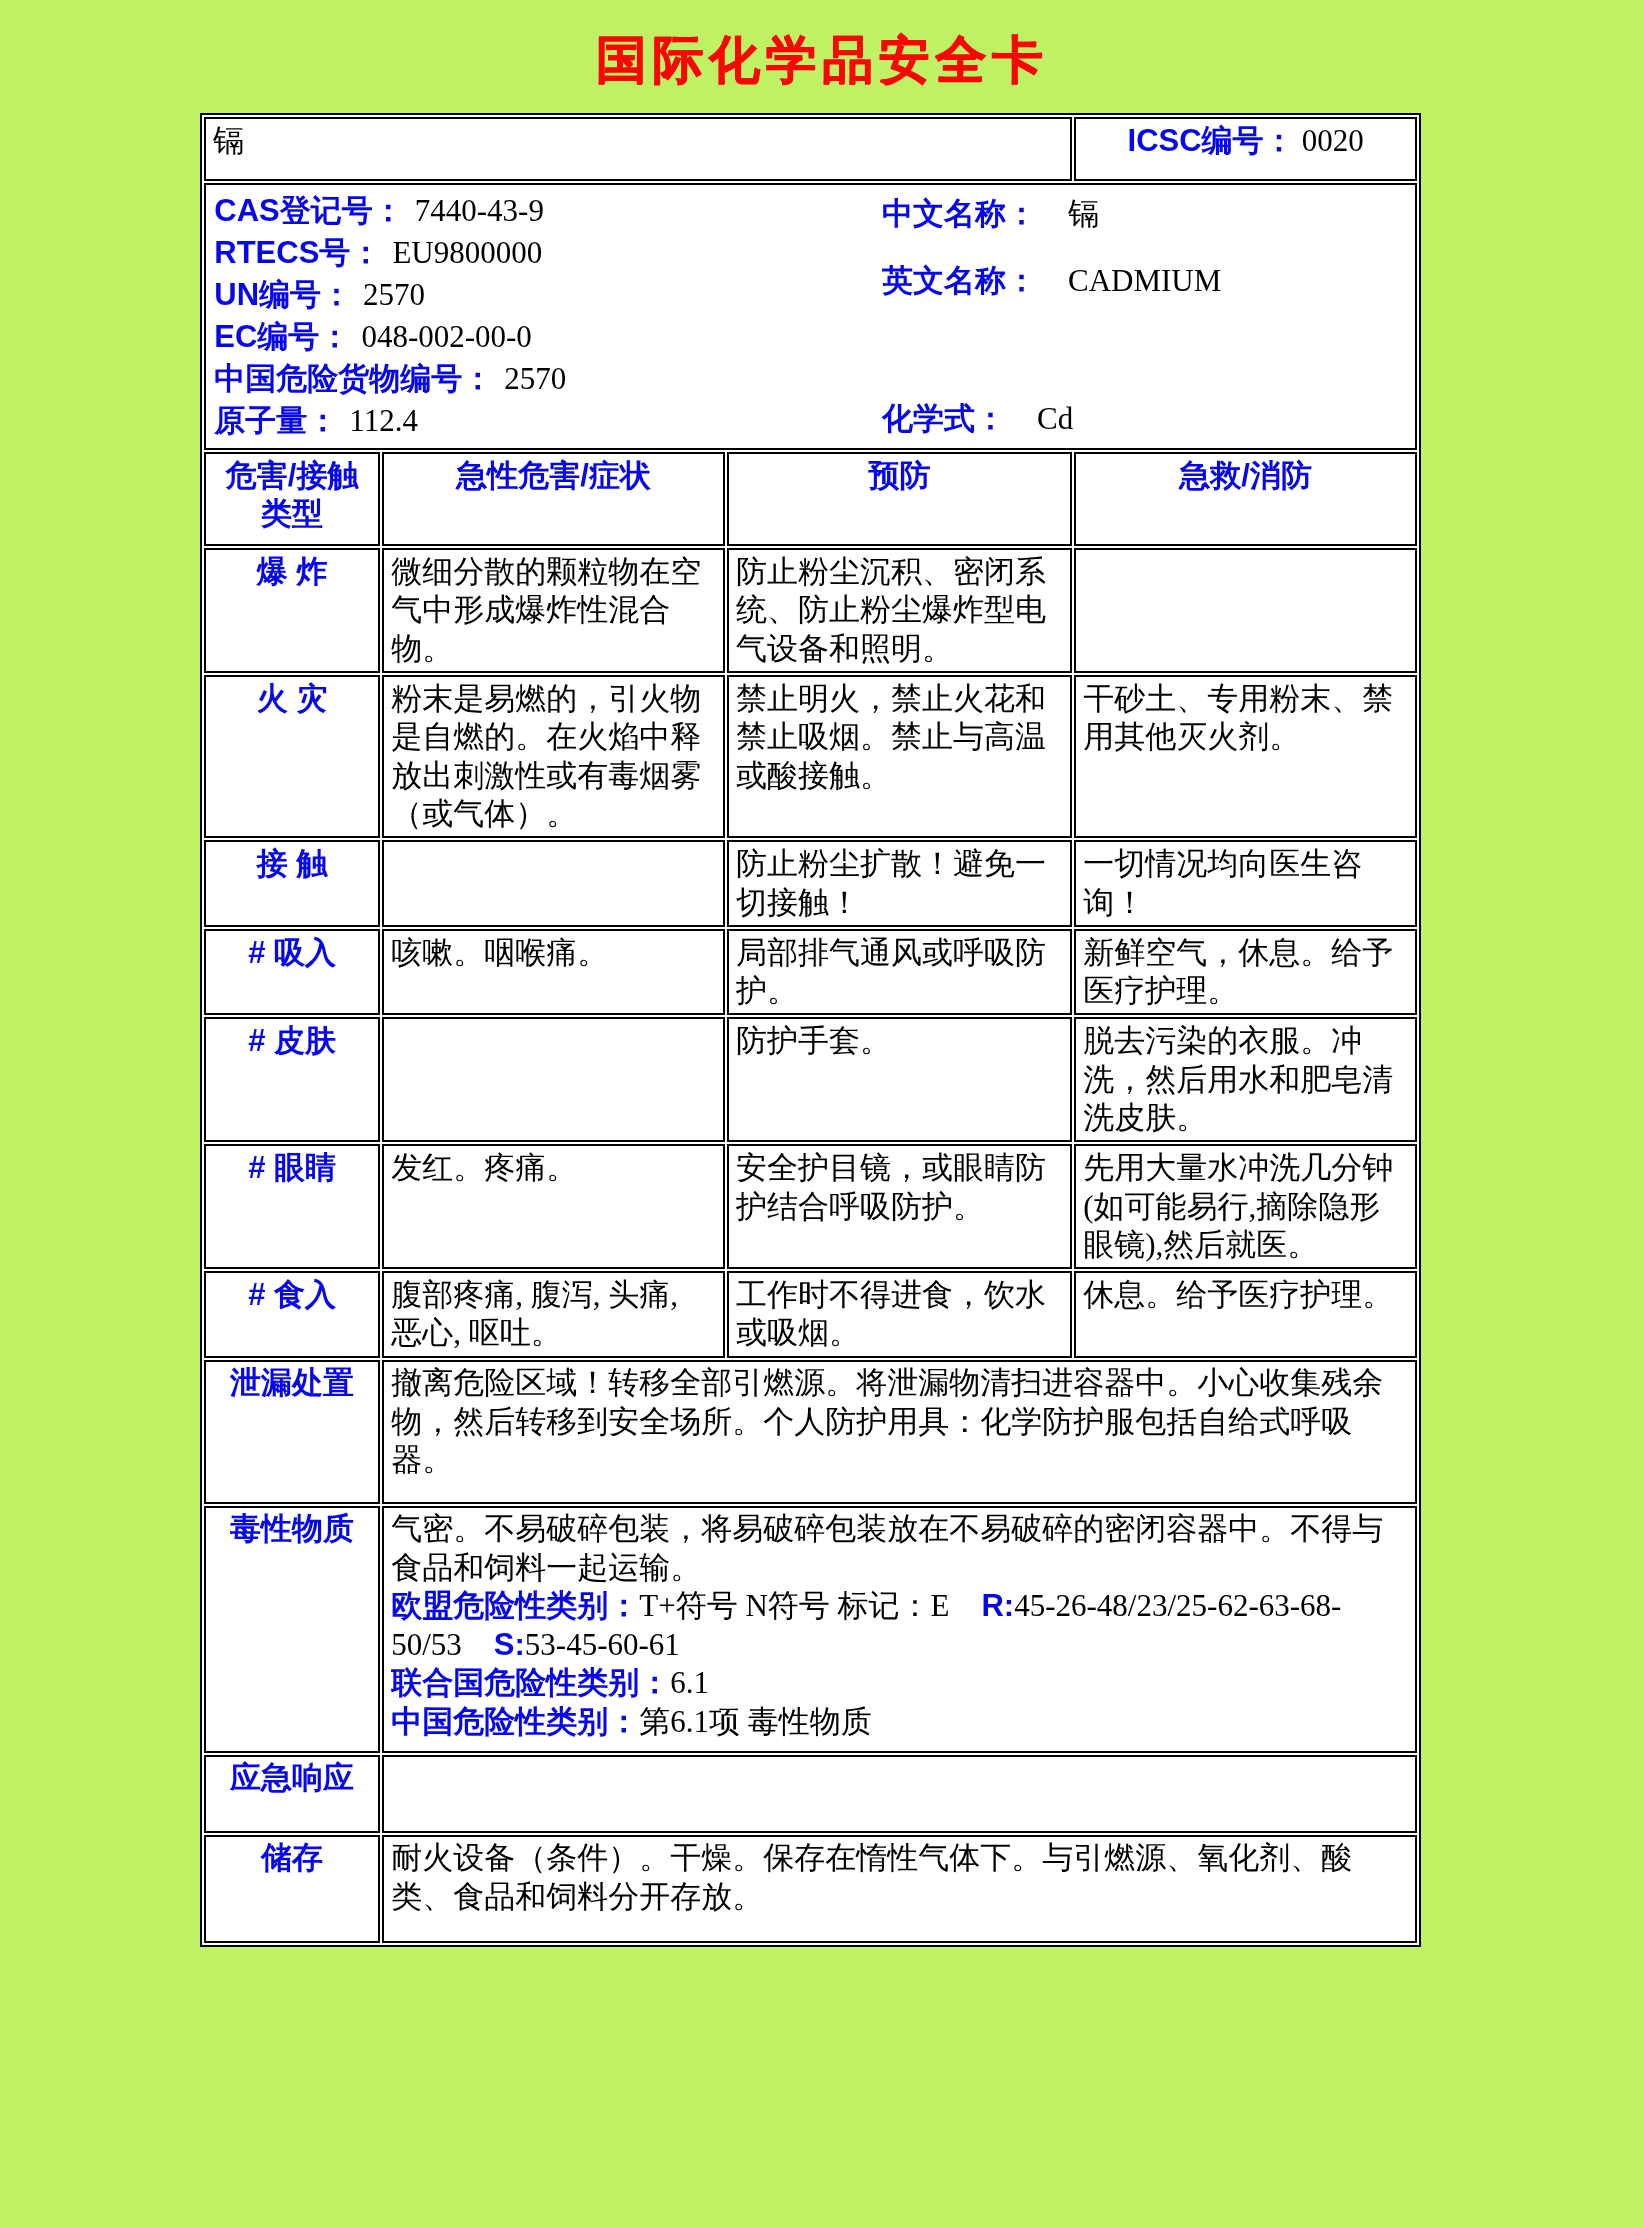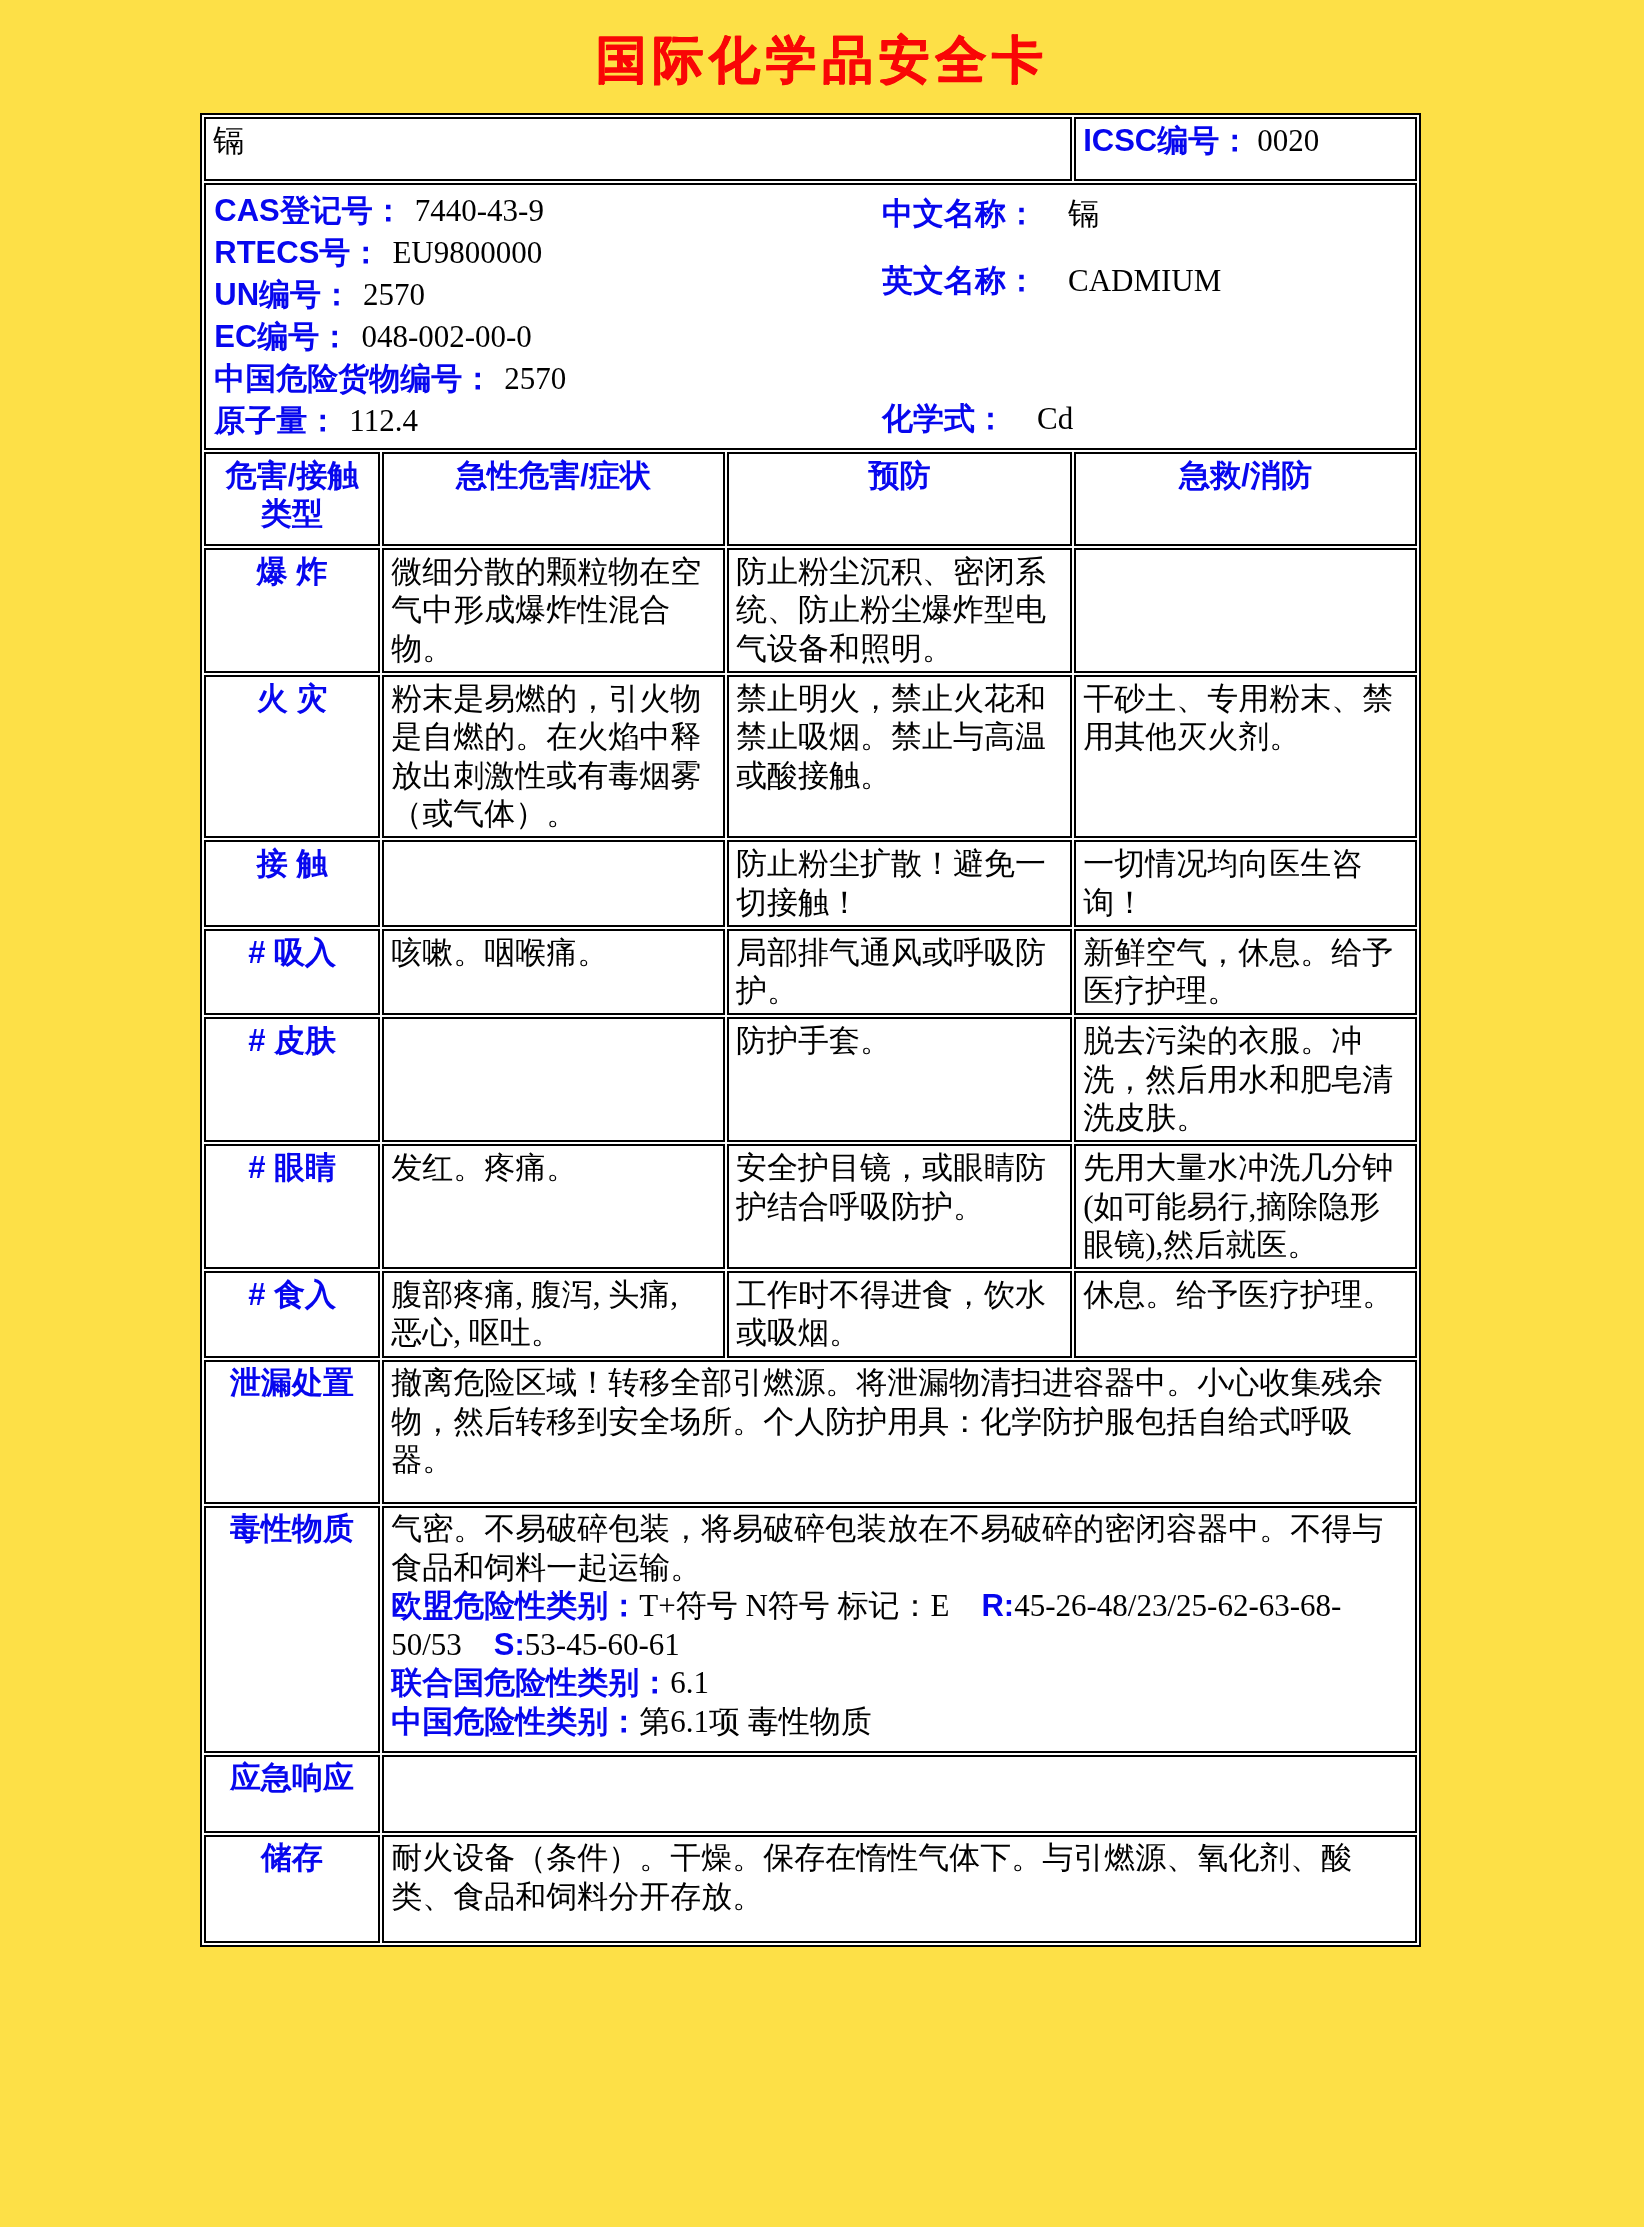--- a/index.html
+++ b/index.html
@@ -1,20 +1,20 @@
 <!DOCTYPE html>
 <html style="font-size:11px"><head>
 <meta charset="utf-8">
 <style>
   html, body { margin: 0; padding: 0; background: #ffffff; }
   .page {
     position: relative;
     width: 1644px;
     height: 2227px;
-    background: #fde047;
+    background: #bef264;
     font-family: "Liberation Serif", serif;
     color: #000000;
     overflow: hidden;
   }
   .main-title {
     padding-top: 26px;
     text-align: center;
     font-size: 51px;
     font-weight: bold;
     letter-spacing: 5.6px;
@@ -56,21 +56,21 @@
     vertical-align: middle;
     text-align: center;
     color: #0707ee;
     font-family: "Liberation Sans", sans-serif;
     font-weight: bold;
     font-size: 32px;
     line-height: 1.45;
     white-space: pre-line;
   }
   td.name-cell { vertical-align: middle; font-size: 32px; padding-left: 11px; }
-  td.icsc-cell { vertical-align: middle; font-size: 32px; white-space: nowrap; }
+  td.icsc-cell { vertical-align: middle; text-align: center; font-size: 32px; white-space: nowrap; }
   .icsc-num { font-family: "Liberation Serif", serif; color: #000; margin-left: 7px; }
   .info-flex { display: flex; width: 100%; height: 100%; }
   .info-left { width: 56%; }
   .info-right { flex: 1; position: relative; }
   .info-line { height: 42px; display: flex; align-items: center; white-space: nowrap; }
   .info-line .label-sans { font-size: 31px; }
   .info-line .val { margin-left: 11px; font-size: 31px; }
   .ir-item { position: absolute; left: 0; display: flex; align-items: center; white-space: nowrap; gap: 20px; }
   .ir-item .label-sans { font-size: 31px; }
   .ir-item .val { margin-left: 11px; font-size: 31px; }

